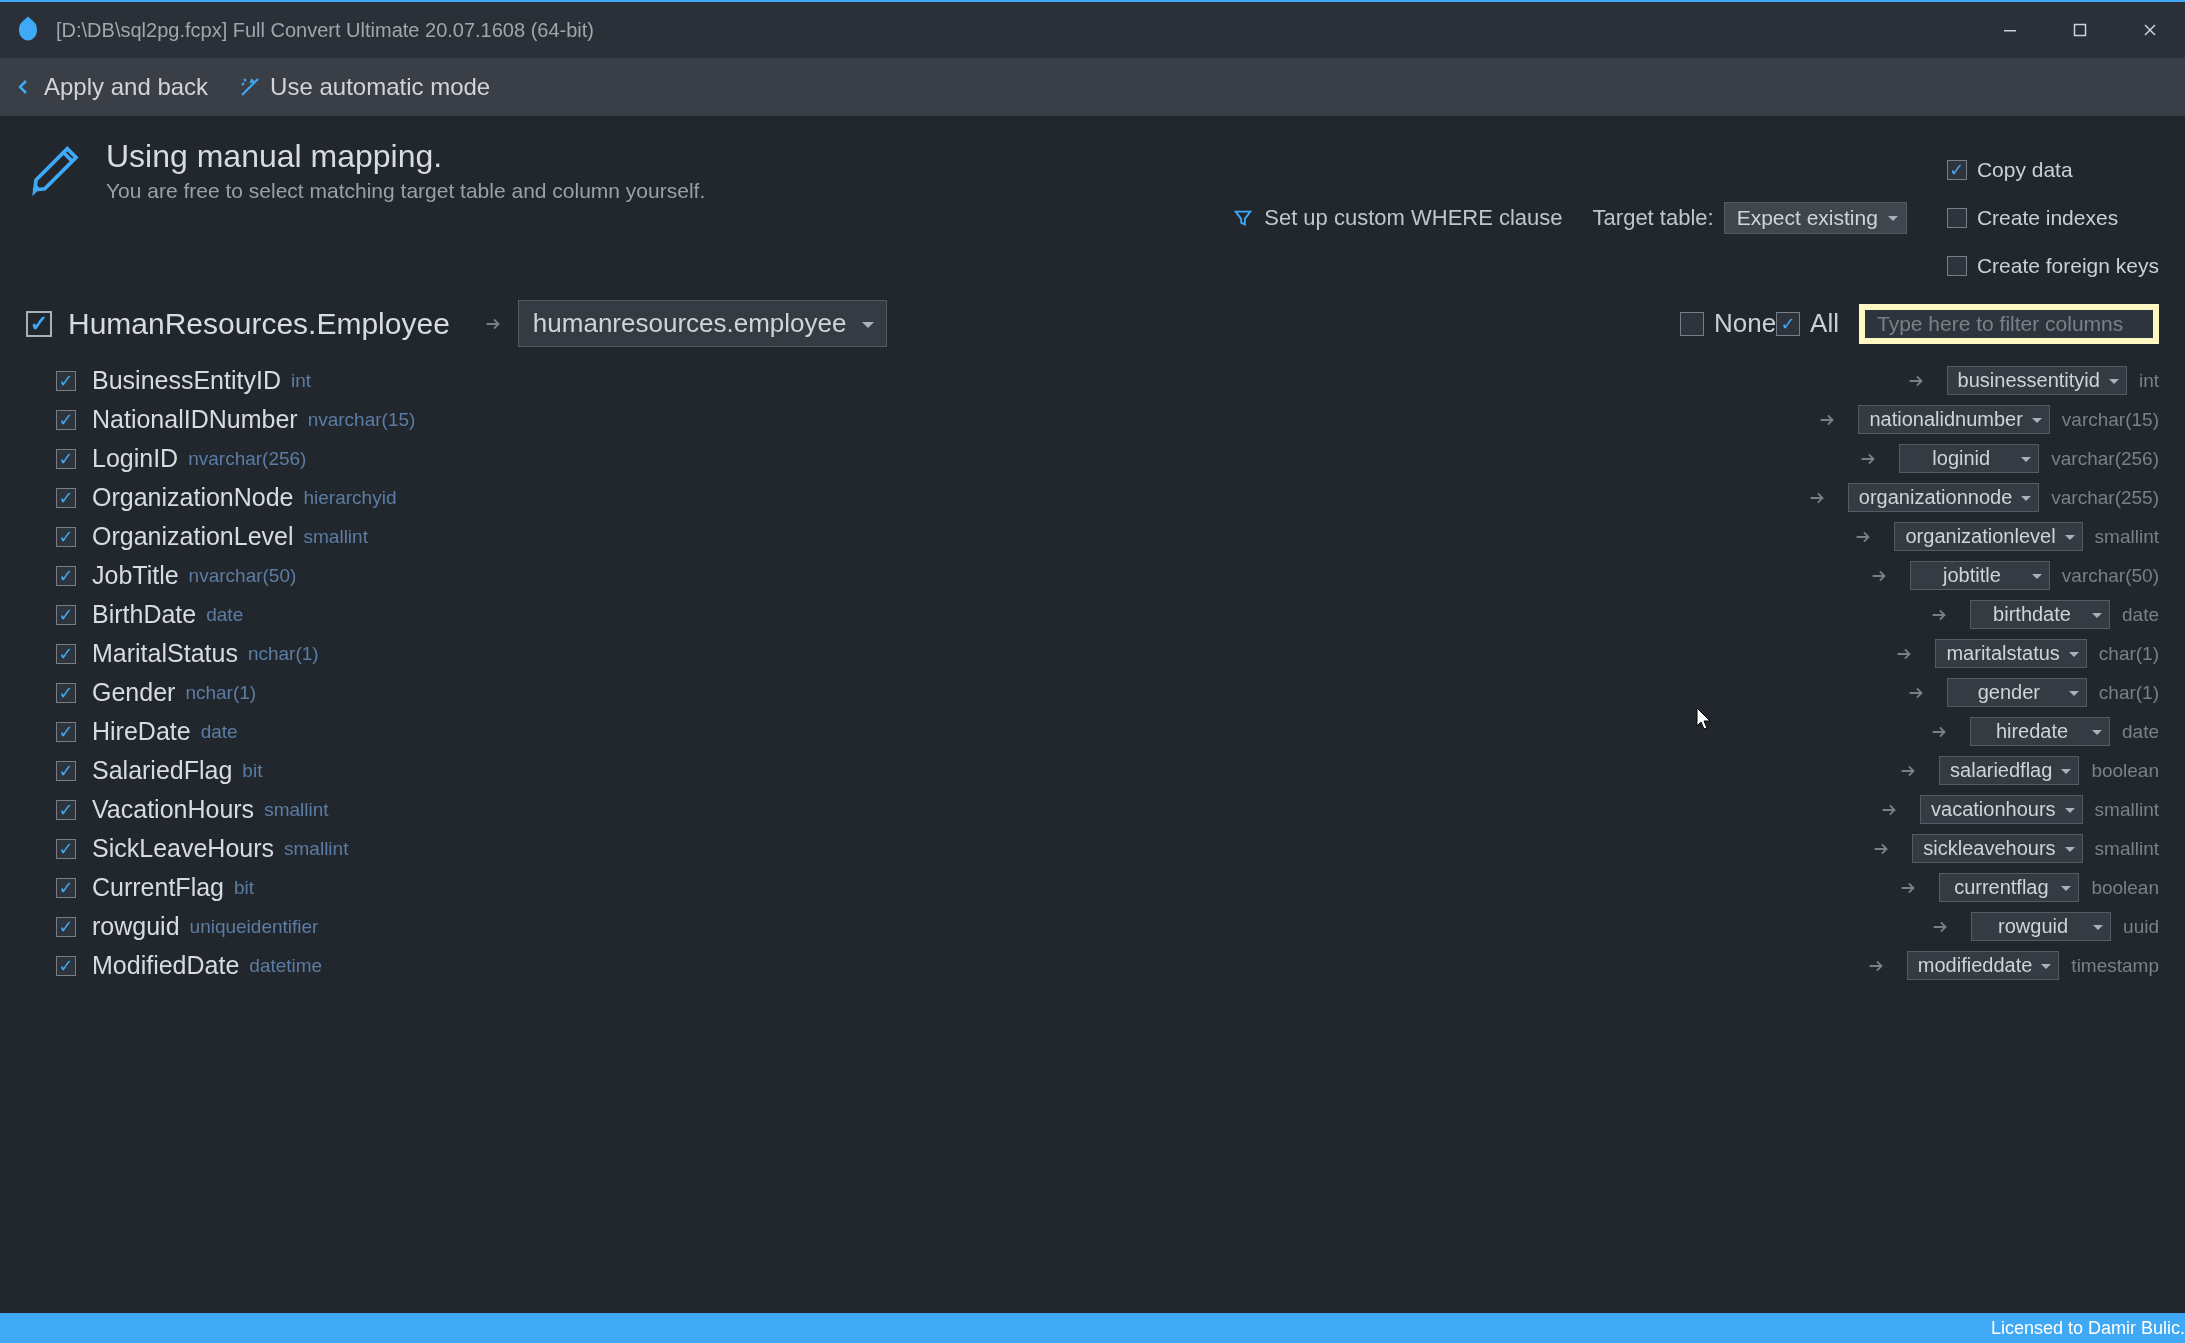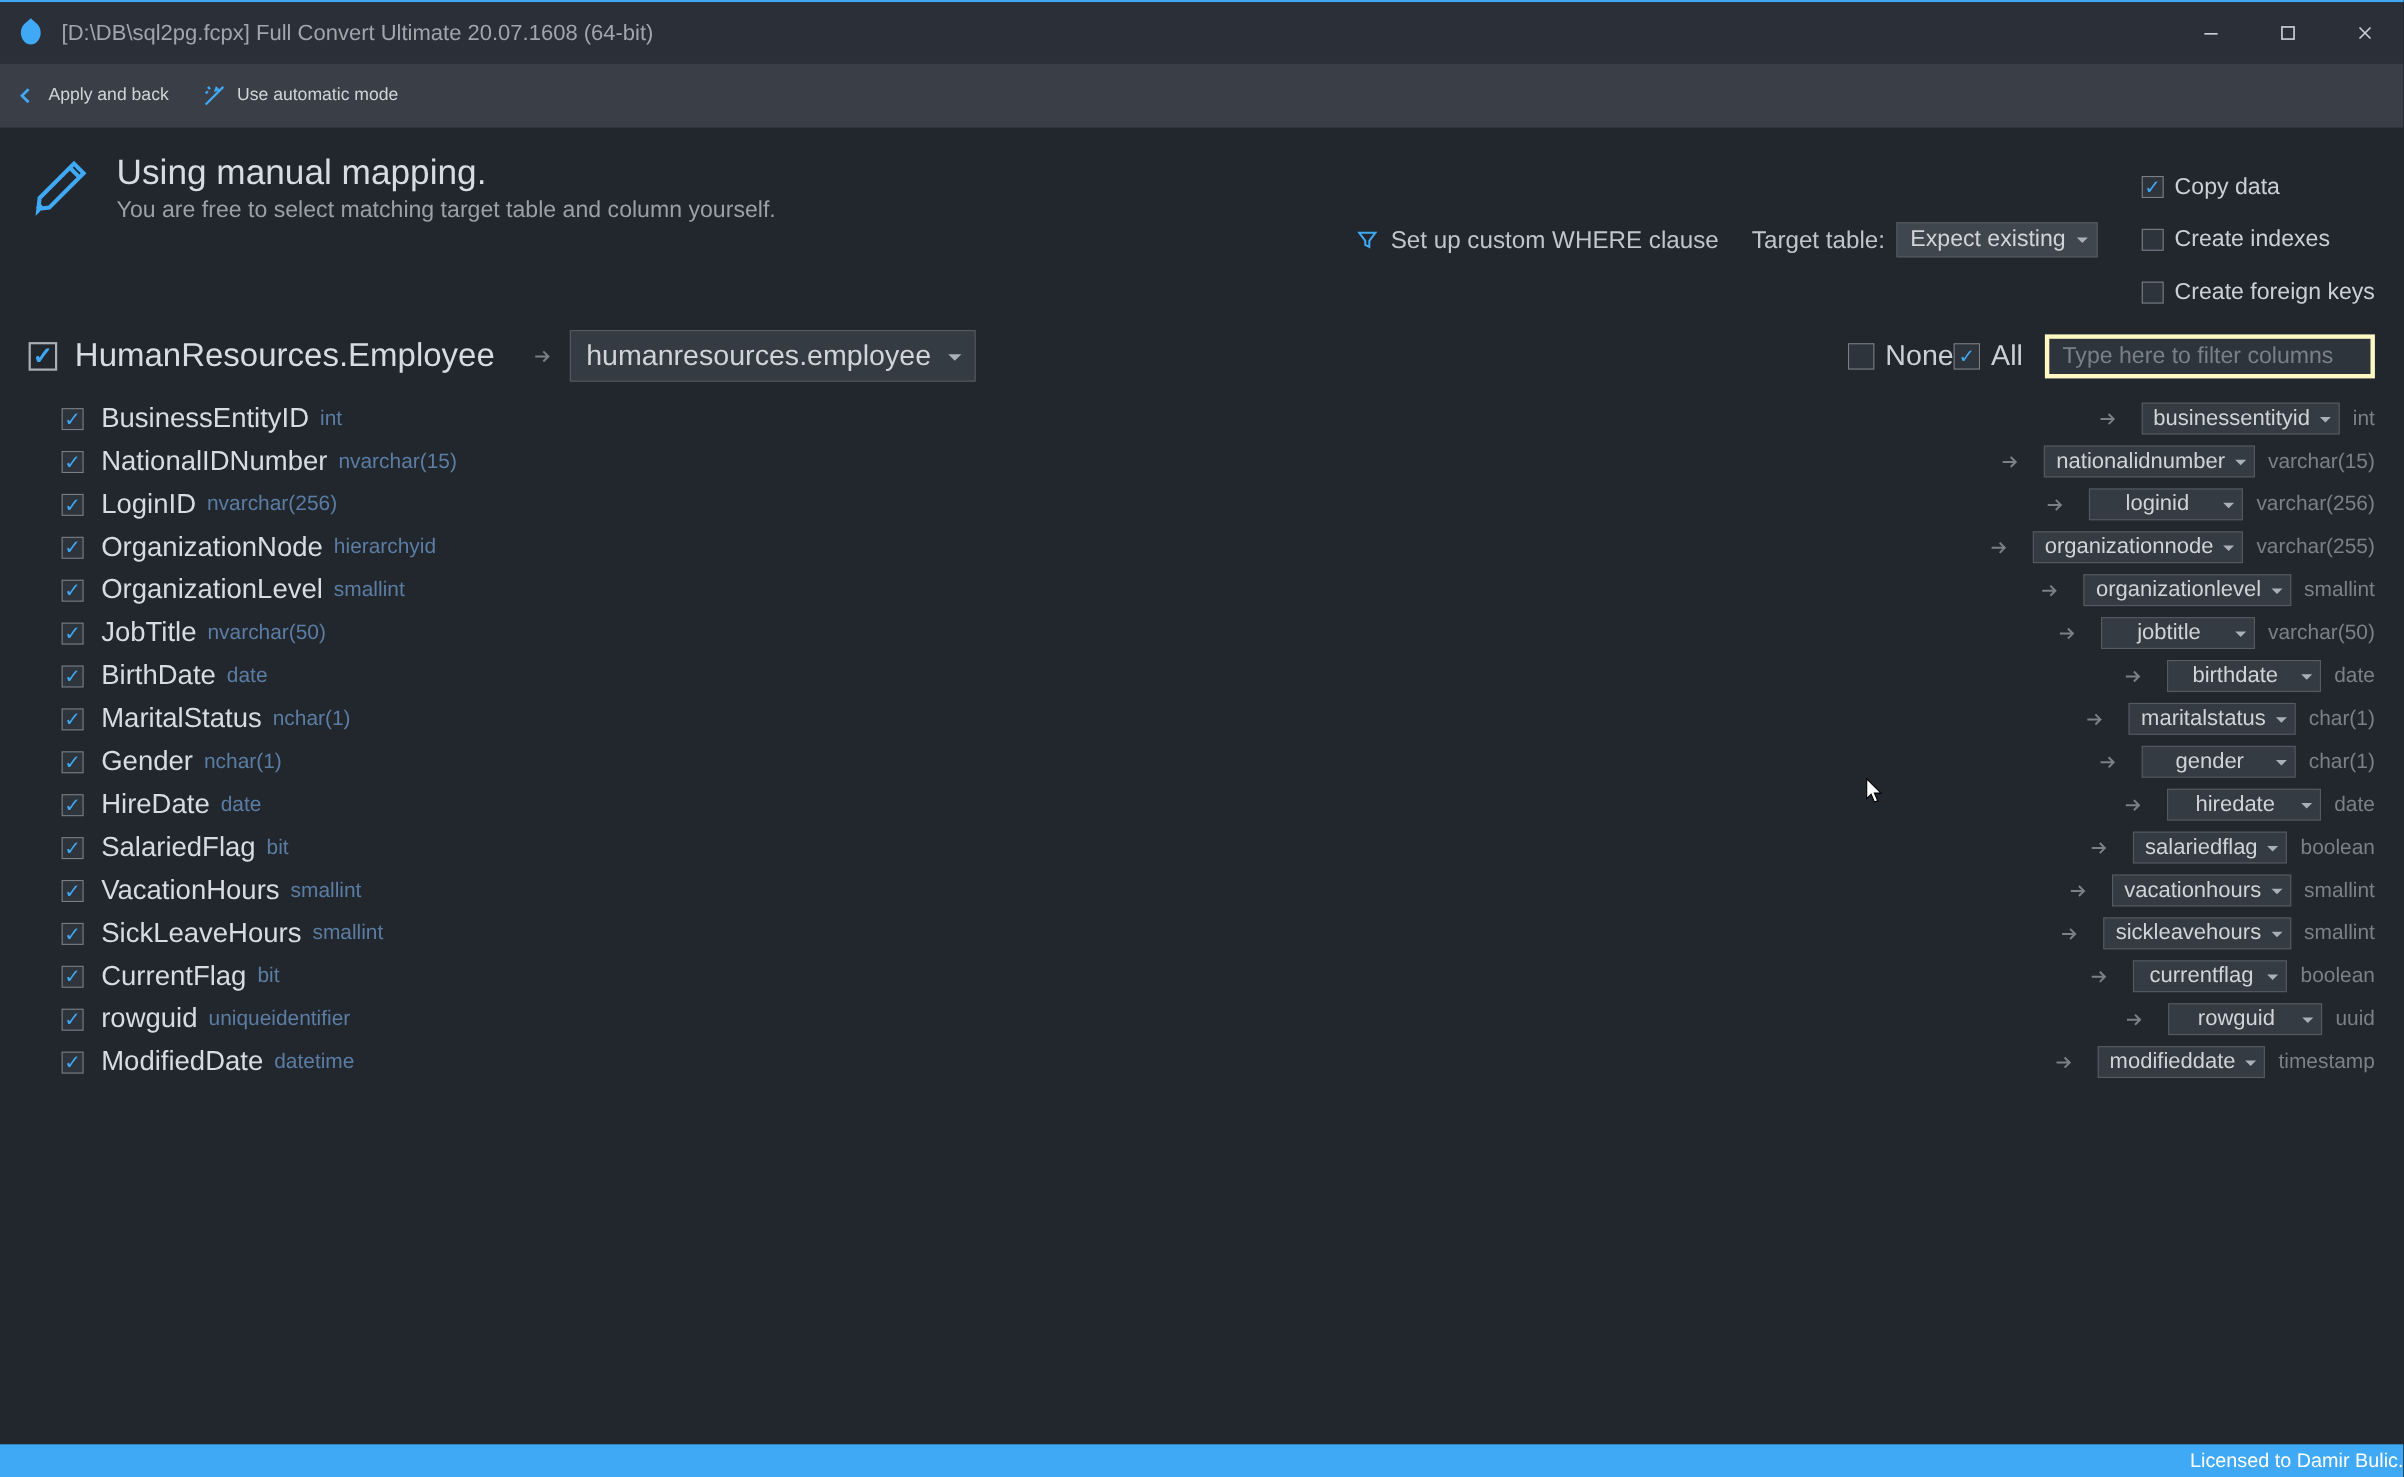--- a/index.html
+++ b/index.html
@@ -49,21 +49,21 @@
   .toolbar {
     height: 58px;
     background: #3a3f47;
     display: flex;
     align-items: center;
     padding-left: 12px;
     gap: 30px;
   }
   .tool-btn {
     display: flex; align-items: center; gap: 8px;
-    color: #d0d4da; font-size: 16px; font-weight: 400;
+    color: #d0d4da; font-size: 24px; font-weight: 400;
     cursor: pointer;
   }
   .tool-btn .icon { color: #3fa9f5; display:flex; }
   .tool-btn svg { width: 24px; height: 24px; }
 
   
   .header-area {
     padding: 22px 26px 8px 26px;
     display: flex;
     align-items: flex-start;
@@ -128,21 +128,21 @@
   .dropdown-big::after {
     content:""; position:absolute; right:12px; top:50%;
     border:6px solid transparent; border-top-color:#aab0b7;
     transform: translateY(-2px);
   }
   .none-all { display:flex; align-items:center; margin-left:auto; margin-right: 20px; }
   .none-all .chk span { font-size:26px; }
   .none-all .box { width:24px; height:24px; }
   .filter-input {
     width: 300px; height: 40px;
-    background:#2e343b; border:4px solid #fef9c3;
+    background:#2e343b; border:6px solid #fef9c3;
     color:#c9d0d7; font-size:21px; padding:0 12px;
   }
   .filter-input::placeholder { color:#7a8088; }
 
   
   .cols {
     padding: 6px 26px 0 56px;
     display:flex; flex-direction:column;
   }
   .col-row {

